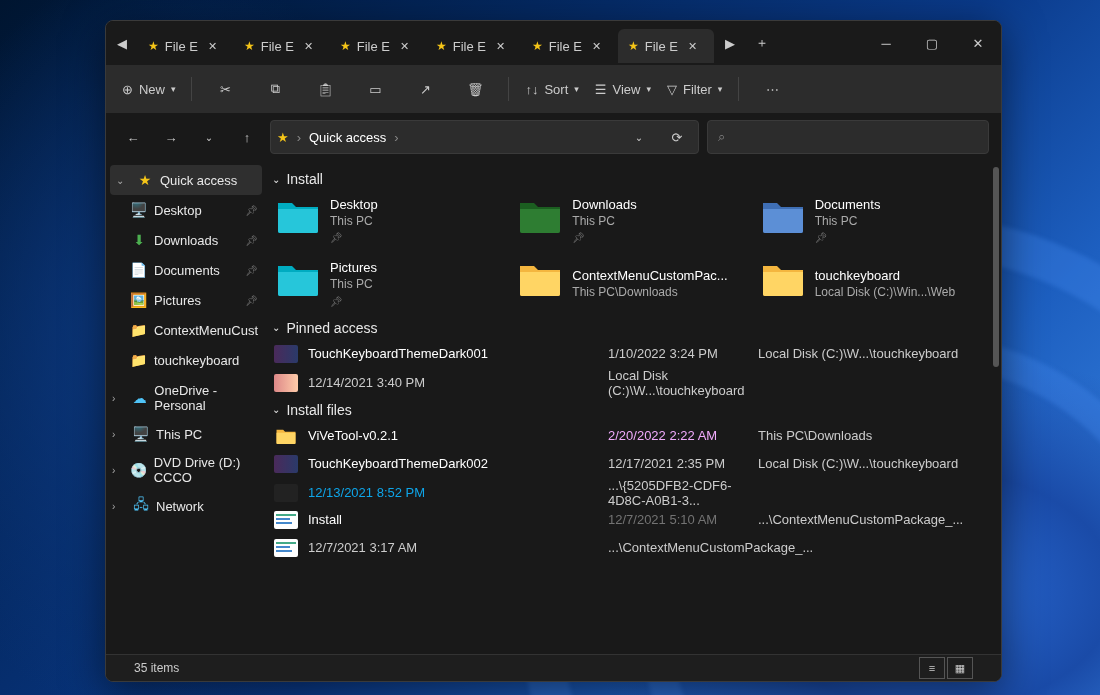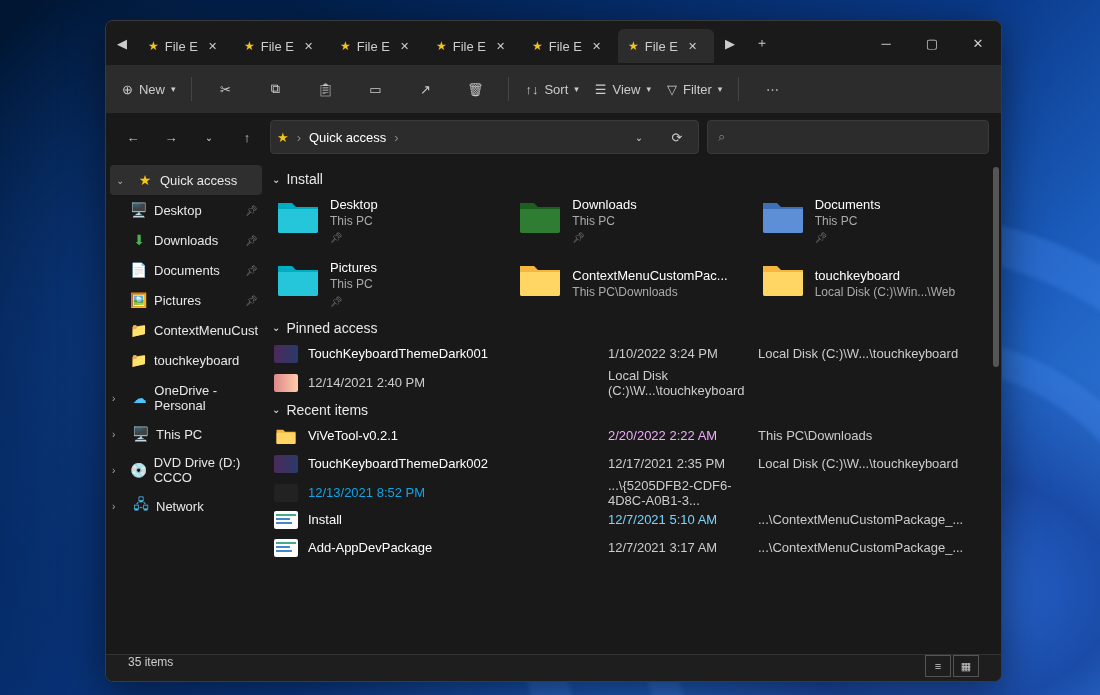--- a/index.html
+++ b/index.html
@@ -36,21 +36,21 @@
 .section-hdr{display:flex;align-items:center;gap:6px;color:#e8e8e8;font-size:14px;margin:6px 0 4px 2px;cursor:pointer}
 .folder-grid{display:grid;grid-template-columns:repeat(3,1fr);gap:4px 8px}
 .folder-item{display:flex;gap:10px;padding:6px;border-radius:4px;cursor:pointer}
 .fico{width:44px;height:38px;flex-shrink:0}
 .finfo{display:flex;flex-direction:column;justify-content:center;line-height:1.3}
 .fname{color:#fff}
 .fsub{color:#aaa;font-size:12px}
 .fpin{color:#888;font-size:10px;margin-top:2px}
 .file-row{display:grid;grid-template-columns:34px 300px 150px 1fr;align-items:center;height:28px;padding-left:4px;cursor:pointer}
 .fi-thumb{width:24px;height:18px;border-radius:2px}
-.statusbar{height:26px;background:#1e1e1e;border-top:1px solid #333;display:flex;padding:0 22px;color:#ccc;font-size:12px}
+.statusbar{height:26px;background:#1e1e1e;border-top:1px solid #333;display:flex;align-items:center;padding:0 28px;color:#ccc;font-size:12px}
 .viewbtns{margin-left:auto;display:flex;gap:2px}
 .viewbtn{width:24px;height:20px;border:1px solid #555;display:flex;align-items:center;justify-content:center;color:#ccc;font-size:11px;cursor:pointer}
 .scrollbar{position:absolute;right:2px;top:6px;width:6px;height:200px;background:#555;border-radius:3px}
 
 .svg-folder{width:100%;height:100%}
 </style>
 </head>
 <body>
 <div class="wallpaper">
 <div class="swirl" style="width:700px;height:700px;right:-200px;bottom:-300px"></div>
@@ -316,28 +316,28 @@
               <div style="width:100%;height:100%;background:linear-gradient(90deg,#4a2a5a,#2a3a6a);border-radius:2px"></div>
             </div>
             <span>TouchKeyboardThemeDark001</span>
             <span style="color:#ccc">1/10/2022 3:24 PM</span>
             <span style="color:#ccc">Local Disk (C:)\W...\touchkeyboard</span>
           </div>
           <div class="file-row">
             <div class="fi-thumb">
               <div style="width:100%;height:100%;background:linear-gradient(90deg,#d88,#fca);border-radius:2px"></div>
             </div>
-            <span style="color:#ccc">12/14/2021 2:40 PM</span>
+            <span style="color:#ccc">12/14/2021 3:40 PM</span>
             <span style="color:#ccc">Local Disk (C:)\W...\touchkeyboard</span>
           </div>
         </div>
 
       <div class="section-hdr">
           <span style="font-size:10px">⌄</span>
-          <span>Recent items</span>
+          <span>Install files</span>
         </div>
       <div id="recent">
           <div class="file-row">
             <div class="fi-thumb"><svg class="svg-folder" viewBox="0 0 44 38">
                 <path fill="#f4b63f" d="M2 6h14l4 4h22v24a2 2 0 0 1-2 2H4a2 2 0 0 1-2-2z"></path>
                 <path fill="#ffd564" d="M2 12h40v22a2 2 0 0 1-2 2H4a2 2 0 0 1-2-2z"></path>
               </svg></div>
             <span>ViVeTool-v0.2.1</span>
             <span style="color:#f0abfc">2/20/2022 2:22 AM</span>
             <span style="color:#ccc">This PC\Downloads</span>
@@ -358,31 +358,30 @@
             <span style="color:#ccc">...\{5205DFB2-CDF6-4D8C-A0B1-3...</span>
           </div>
           <div class="file-row">
             <div class="fi-thumb"><svg viewBox="0 0 24 18" style="width:100%;height:100%">
                 <rect width="24" height="18" fill="#fff" rx="2"></rect>
                 <rect x="2" y="3" width="20" height="2" fill="#4a8"></rect>
                 <rect x="2" y="7" width="14" height="2" fill="#48c"></rect>
                 <rect x="2" y="11" width="16" height="2" fill="#48c"></rect>
               </svg></div>
             <span>Install</span>
-            <span style="color:#7dd3fc">12/7/2021 5:10 AM</span>
+            <span style="color:#737373">12/7/2021 5:10 AM</span>
             <span style="color:#ccc">...\ContextMenuCustomPackage_...</span>
           </div>
           <div class="file-row">
             <div class="fi-thumb"><svg viewBox="0 0 24 18" style="width:100%;height:100%">
                 <rect width="24" height="18" fill="#fff" rx="2"></rect>
                 <rect x="2" y="3" width="20" height="2" fill="#4a8"></rect>
                 <rect x="2" y="7" width="14" height="2" fill="#48c"></rect>
                 <rect x="2" y="11" width="16" height="2" fill="#48c"></rect>
               </svg></div>
-            <span>Add-AppDevPackage</span>
             <span style="color:#ccc">12/7/2021 3:17 AM</span>
             <span style="color:#ccc">...\ContextMenuCustomPackage_...</span>
           </div>
         </div>
     </div>
   </div>
 
   <div class="statusbar">
     <span>35 items</span>
     <div class="viewbtns">

